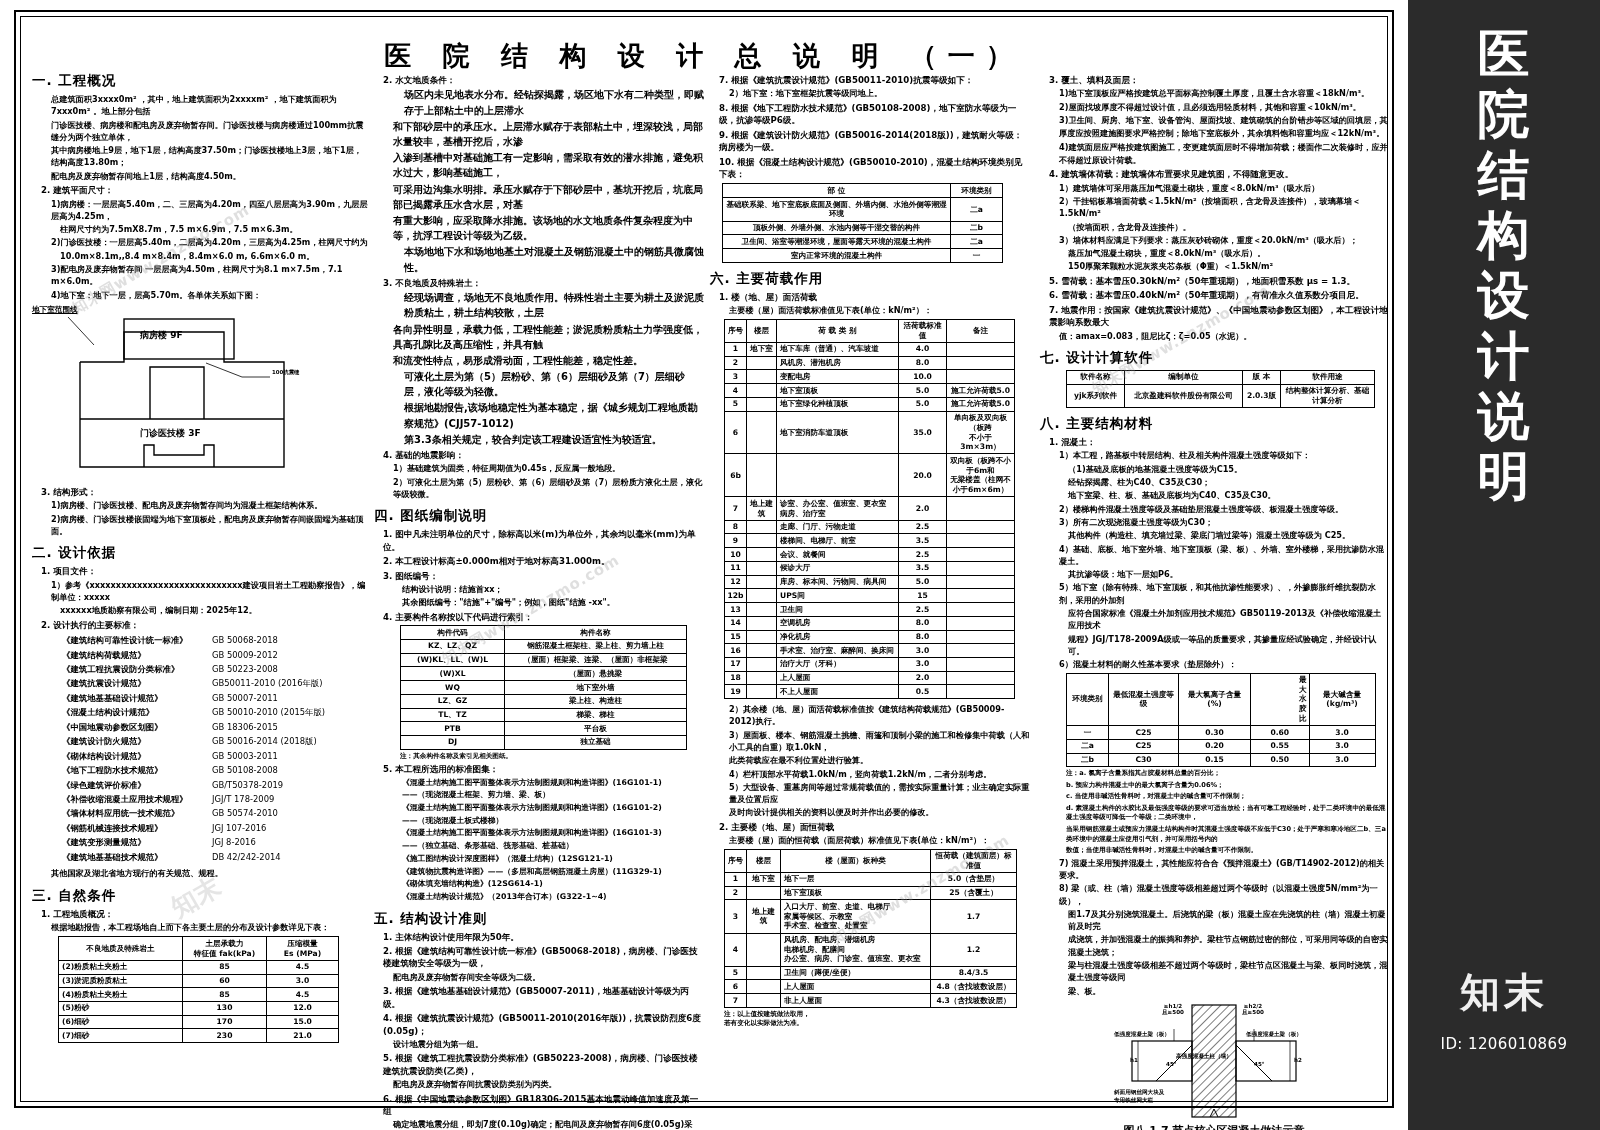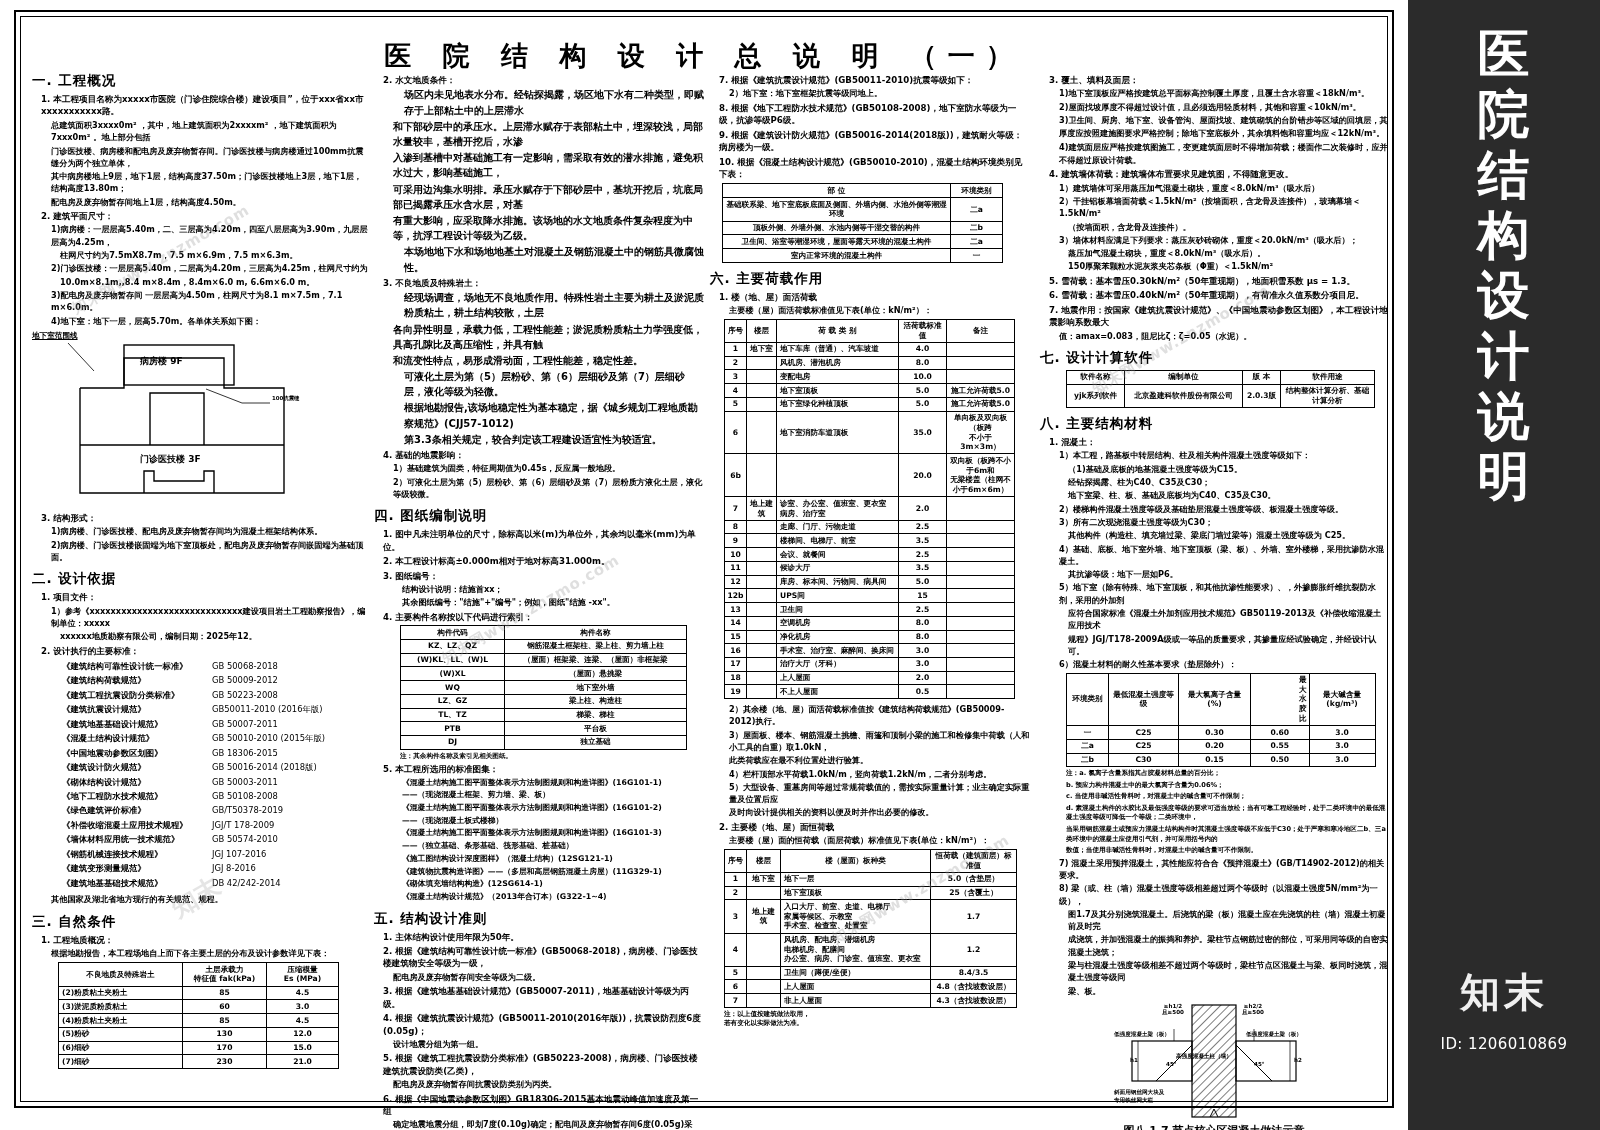--- a/index.html
+++ b/index.html
@@ -106,24 +106,20 @@
 <body>
 
 <div id="sheet">
   <div id="sheet-border"></div>
   <div id="sheet-inner"></div>
 
   <div id="title">医 院 结 构 设 计 总 说 明 （一）</div>
 
   <div class="col" id="col1">
     <div class="h1">一. 工程概况</div>
-    <div class="l1">
-      <span>1.</span>
-      <span>本工程项目名称为xxxxx市医院（门诊住院综合楼）建设项目”，位于xxx省xx市xxxxxxxxxxx路。</span>
-    </div>
     <div class="l2">总建筑面积3xxxx0m² ，其中，地上建筑面积为2xxxxm² ，地下建筑面积为7xxx0m² 。地上部分包括</div>
     <div class="l2">门诊医技楼、病房楼和配电房及废弃物暂存间。门诊医技楼与病房楼通过100mm抗震缝分为两个独立单体，</div>
     <div class="l2">其中病房楼地上9层，地下1层，结构高度37.50m；门诊医技楼地上3层，地下1层，结构高度13.80m；</div>
     <div class="l2">配电房及废弃物暂存间地上1层，结构高度4.50m。</div>
     <div class="l1">
       <span>2.</span>
       <span>建筑平面尺寸：</span>
     </div>
     <div class="l2">1)病房楼：一层层高5.40m，二、三层高为4.20m，四至八层层高为3.90m，九层层层高为4.25m，</div>
     <div class="l3">柱网尺寸约为7.5mX8.7m，7.5 m×6.9m，7.5 m×6.3m。</div>

